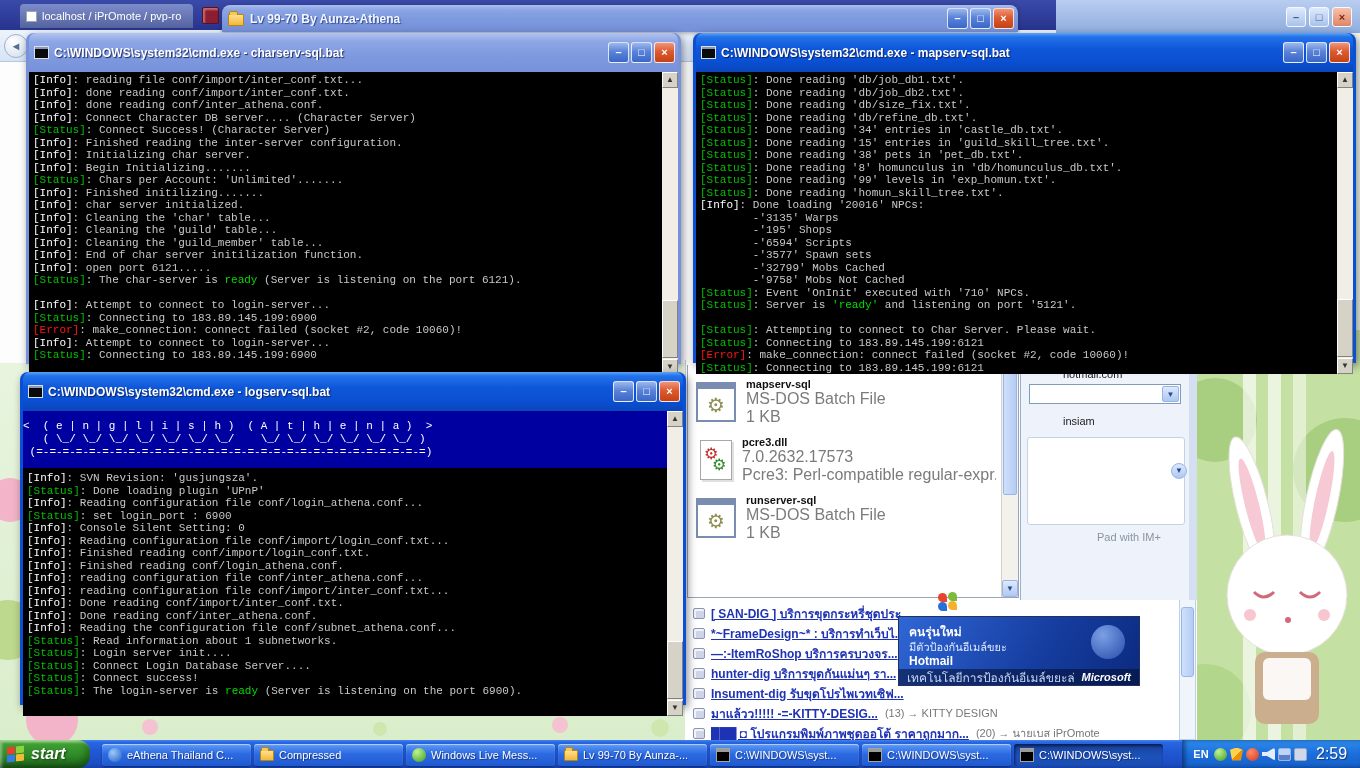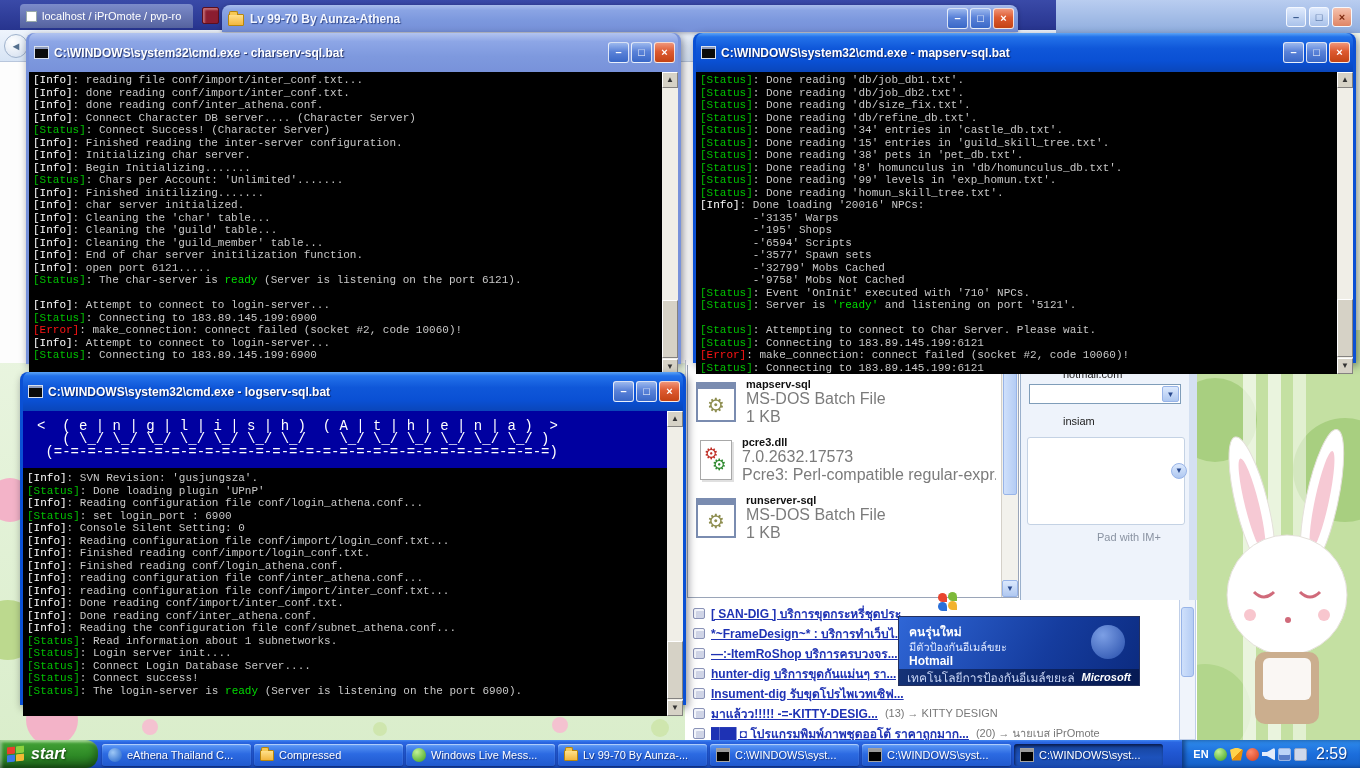--- a/index.html
+++ b/index.html
@@ -93,30 +93,30 @@
   .cmd-window.inactive .titlebar{background:linear-gradient(180deg,#b2c4f0 0%,#8da6e6 22%,#7e99de 60%,#7892da 100%)}
   .cmd-ico{width:15px;height:13px;background:#0a0a0a;border:1px solid #d8e0ee;box-shadow:inset 0 2px 0 #8a97b8;flex:none}
   .title-text{flex:1;margin-left:5px;color:#fff;font-size:12px;font-weight:bold;text-shadow:1px 1px 1px rgba(10,25,80,.85);white-space:nowrap;overflow:hidden}
   .console{position:relative;background:#000;overflow:hidden}
   .console-text{position:absolute;left:0;top:0;right:16px;bottom:0;padding:2px 2px 2px 4px;font-family:"Liberation Mono","DejaVu Sans Mono",monospace;font-size:11px;color:#c8c8c8;overflow:hidden}
   .cline{white-space:pre;height:12.5px;line-height:12.5px}
   .tag-status{color:#00c000}
   .tag-info{color:#ffffff}
   .tag-error{color:#ff1414}
   .hl{color:#00dd00}
-  .banner{background:#0000a0;color:#fff;margin:-2px -2px 4px -4px;padding:9px 4px 9px 14px;font-size:14px;line-height:13px}
+  .banner{background:#0000a0;color:#fff;margin:-2px -2px 4px -4px;padding:9px 4px 9px 0;font-size:11px;line-height:13px}
   .banner div{white-space:pre}
   .vscroll{position:absolute;right:0;top:0;bottom:0;width:16px;background:#ece9e2;display:flex;flex-direction:column}
   .sb-btn{height:16px;background:#d6d2c6;border:1px solid #fff;border-right-color:#848280;border-bottom-color:#848280;font-size:8px;color:#333;text-align:center;line-height:14px;flex:none}
   .sb-track{flex:1;position:relative;background:#f0eee7}
   .sb-thumb{position:absolute;left:0;right:0;bottom:1px;height:58px;background:#d6d2c6;border:1px solid #fff;border-right-color:#848280;border-bottom-color:#848280}
 
   
   .taskbar{position:absolute;left:0;top:740px;width:1360px;height:28px;background:linear-gradient(180deg,#4187f2 0%,#2a66e2 8%,#2057d2 45%,#1b4dc2 86%,#1441a4 100%);z-index:20}
-  .start-btn{position:absolute;left:0;top:0;width:98px;height:28px;border-radius:0 12px 12px 0;background:linear-gradient(180deg,#6fc455 0%,#3f9e33 14%,#2e8a26 55%,#257420 86%,#1c5c18 100%);display:flex;align-items:center;padding-left:7px;box-shadow:inset -3px -4px 7px rgba(0,20,0,.35),inset 2px 2px 3px rgba(255,255,255,.45)}
+  .start-btn{position:absolute;left:0;top:0;width:90px;height:28px;border-radius:0 12px 12px 0;background:linear-gradient(180deg,#6fc455 0%,#3f9e33 14%,#2e8a26 55%,#257420 86%,#1c5c18 100%);display:flex;align-items:center;padding-left:7px;box-shadow:inset -3px -4px 7px rgba(0,20,0,.35),inset 2px 2px 3px rgba(255,255,255,.45)}
   .winflag{width:19px;height:17px;position:relative;flex:none}
   .winflag i{position:absolute;width:8px;height:7px;border-radius:1px;transform:skewY(-7deg)}
   .wf-r{background:#e8402e;left:0;top:1px}.wf-g{background:#8cd13e;left:9px;top:0}
   .wf-b{background:#3a78e8;left:0;top:9px}.wf-y{background:#f4ba34;left:9px;top:8px}
   .start-label{color:#fff;font-size:16px;font-style:italic;font-weight:bold;margin-left:5px;text-shadow:1px 1px 2px #17400f}
   #taskButtons{position:absolute;left:102px;top:0;height:29px;display:flex;gap:3px;align-items:center}
   .task-btn{height:22px;width:149px;display:flex;align-items:center;background:linear-gradient(180deg,#5f9cf8,#2c6ae2 45%,#2059ce);border-radius:3px;box-shadow:inset 0 1px 1px rgba(255,255,255,.55),0 1px 2px rgba(0,0,30,.4);color:#fff;font-size:11px;overflow:hidden;flex:none}
   .task-btn.active{background:linear-gradient(180deg,#16439a,#1d52bc 60%,#1a4cb0);box-shadow:inset 1px 2px 3px rgba(0,0,25,.6)}
   .tbi{width:14px;height:14px;display:inline-block;margin:0 5px 0 6px;flex:none;position:relative}
   .tbi-ie{border-radius:50%;background:radial-gradient(circle at 35% 32%,#9ec8f6,#1d5fc8)}

